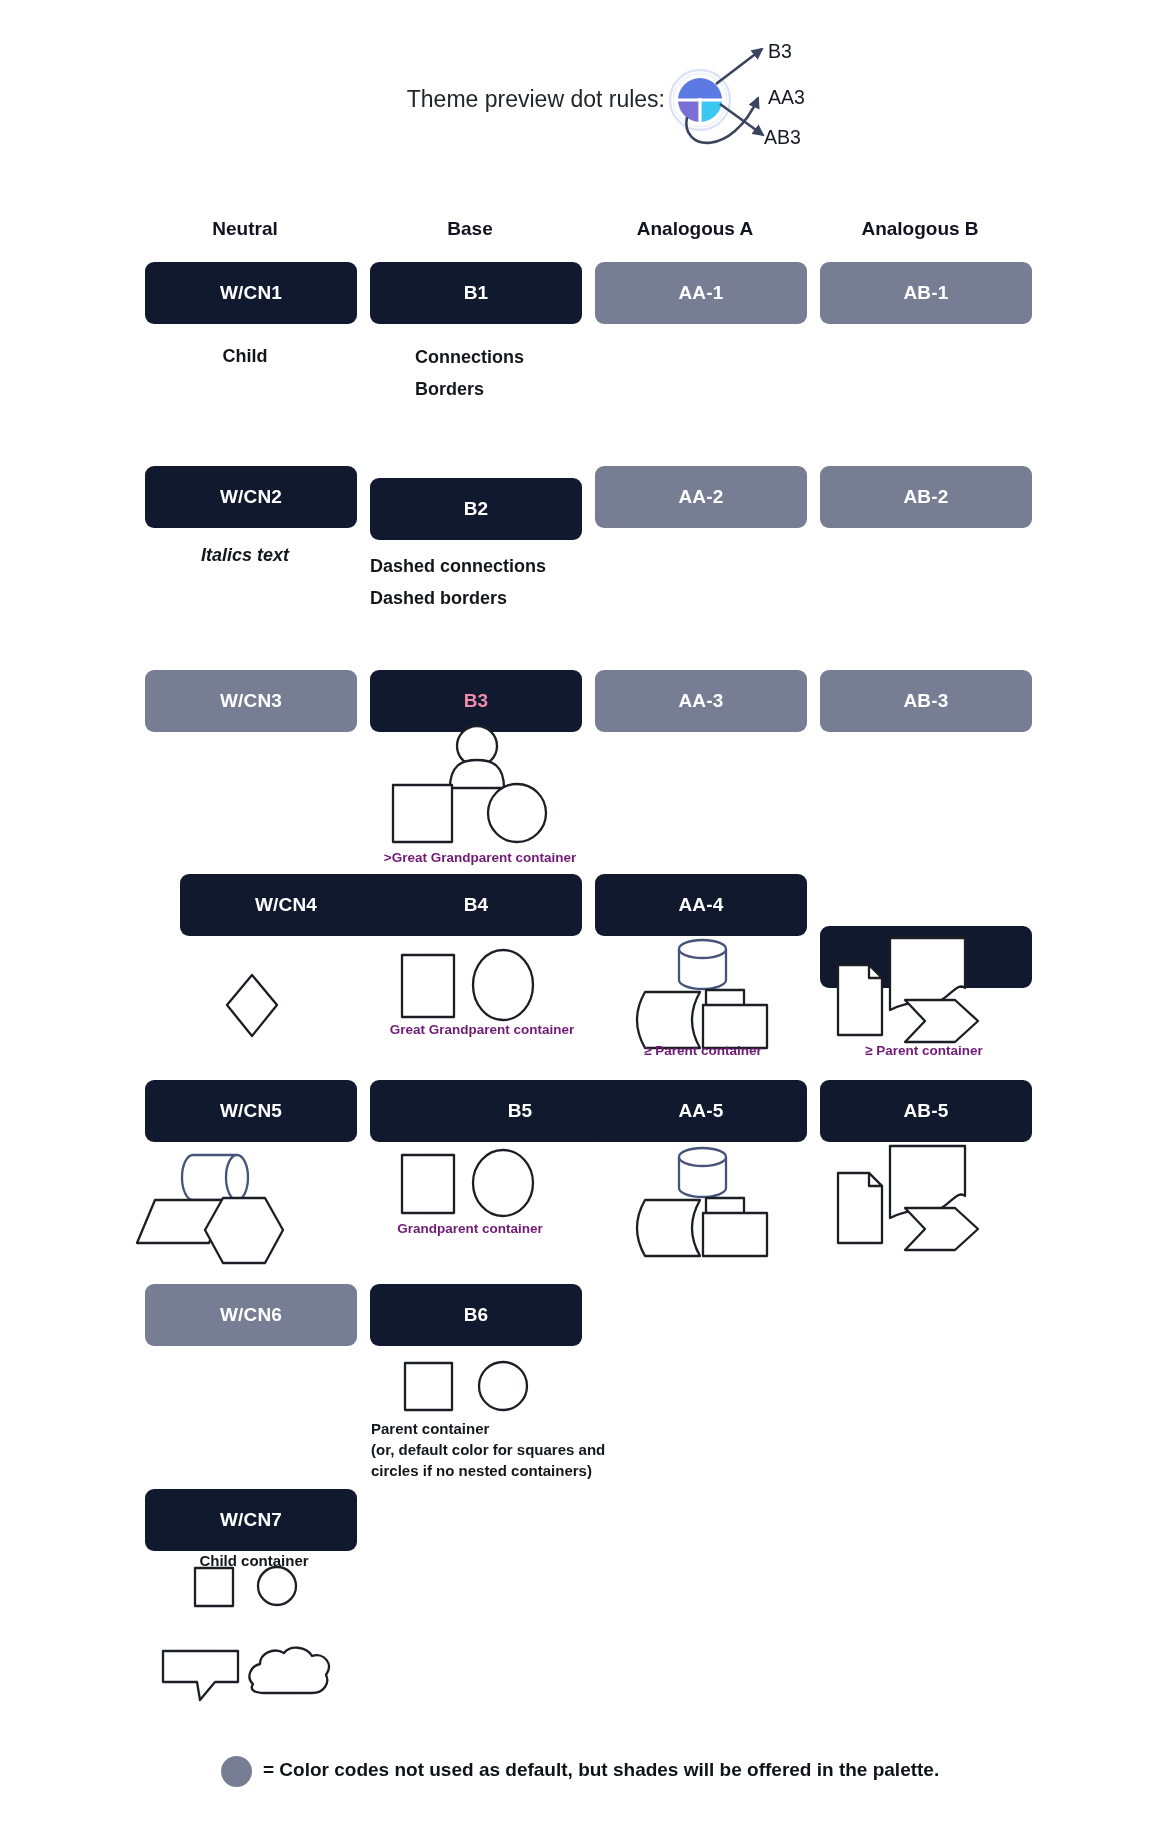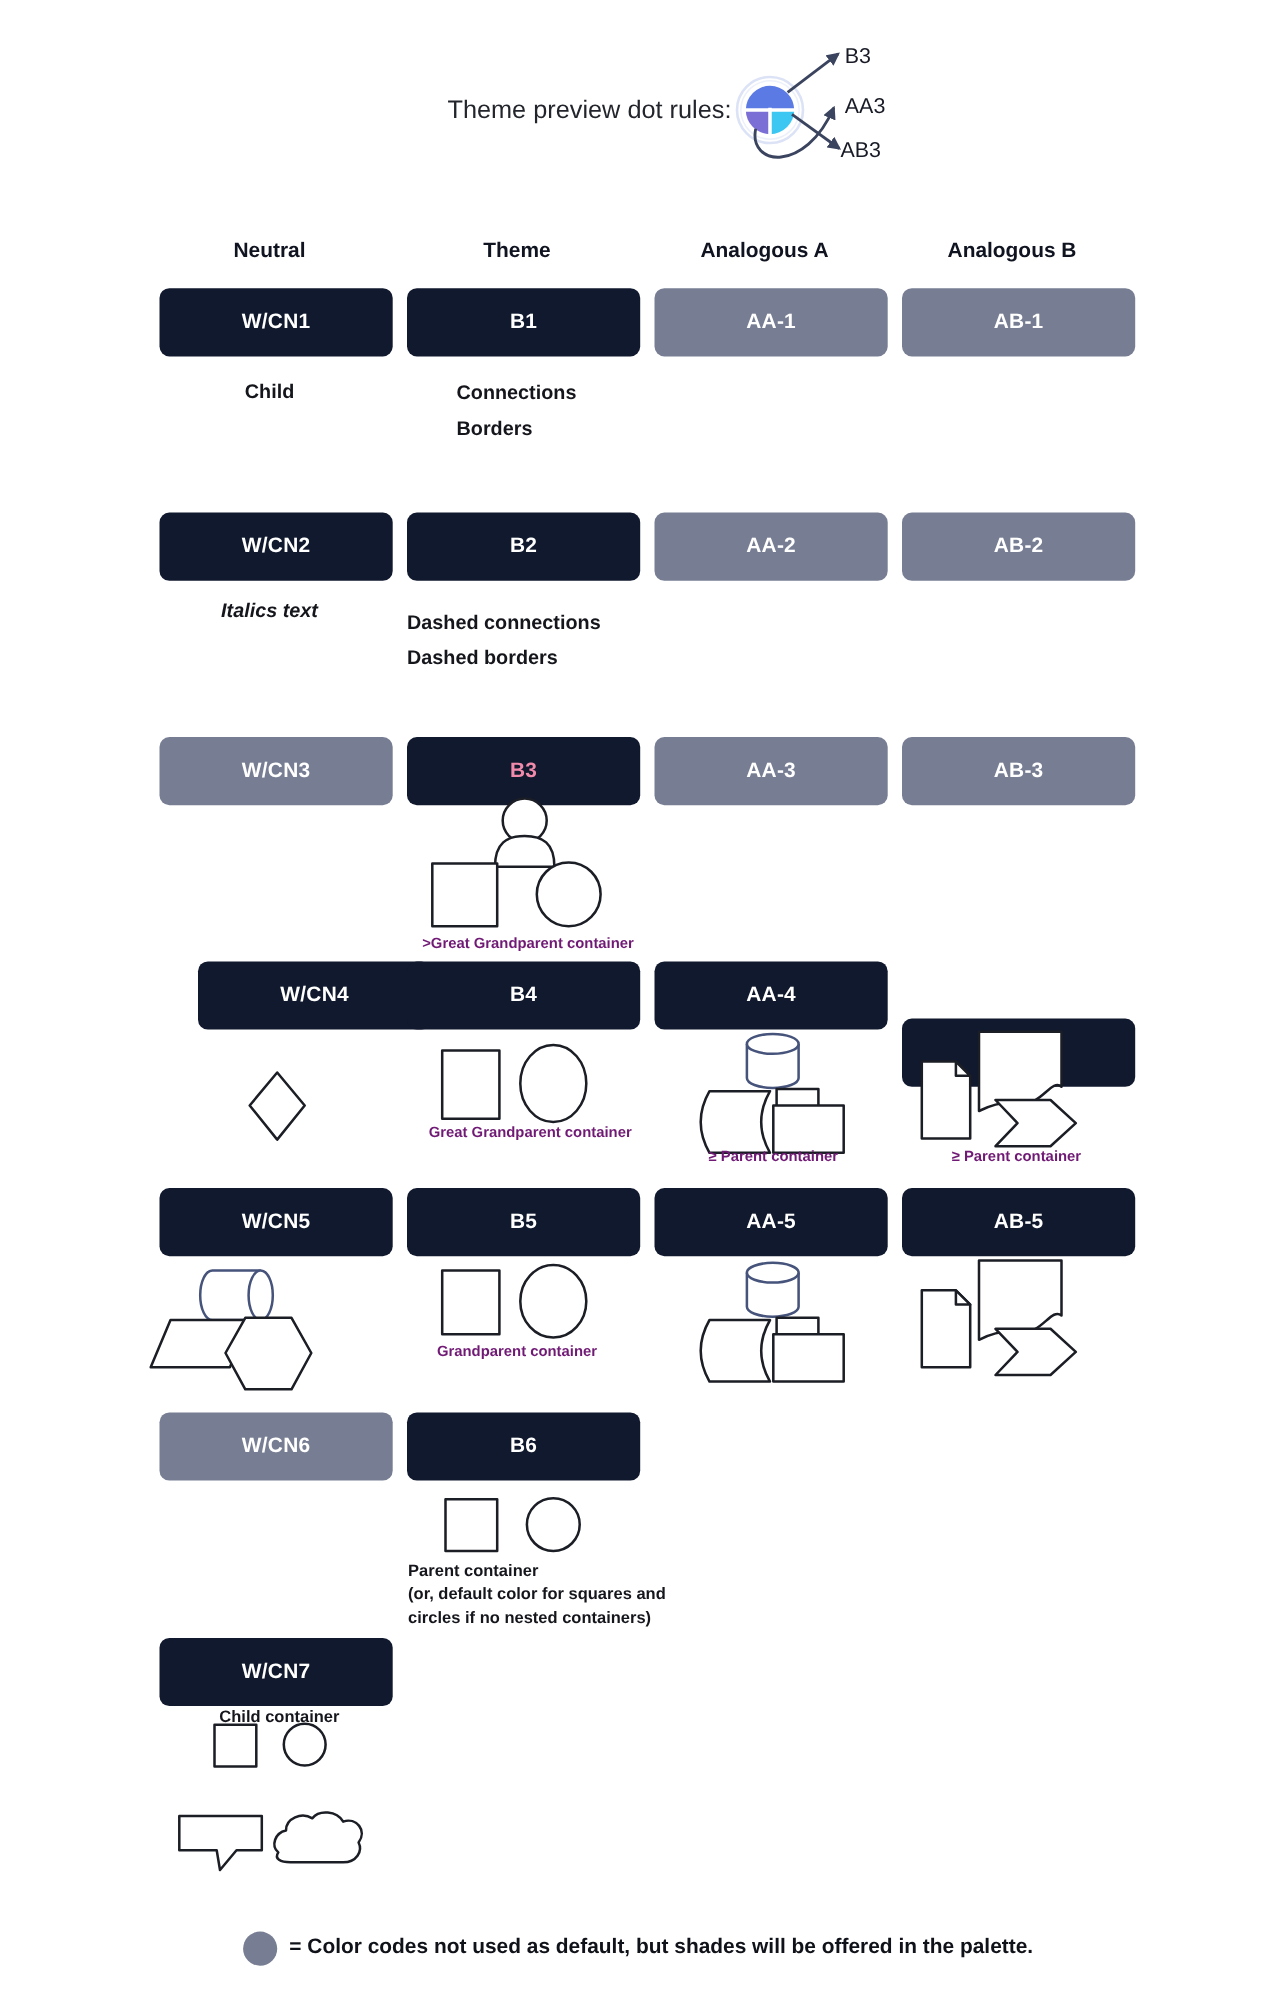--- a/index.html
+++ b/index.html
@@ -60,21 +60,21 @@
     <line class="gap" x1="140" y1="80" x2="140" y2="107"></line>
     <path class="arrow" d="M 156 66 L 202 31" marker-end="url(#arr)"></path>
     <path class="arrow" d="M 160 86 L 203 117" marker-end="url(#arr)"></path>
     <path class="arrow" d="M 127 99 C 120 133, 172 140, 198 80" marker-end="url(#arr)"></path>
   </svg>
   <div class="abs dot-label" style="left:768px;top:40px;">B3</div>
   <div class="abs dot-label" style="left:768px;top:86px;">AA3</div>
   <div class="abs dot-label" style="left:764px;top:126px;">AB3</div>
 
   <div class="abs col-header" style="left:145px;">Neutral</div>
-  <div class="abs col-header" style="left:370px;">Theme</div>
+  <div class="abs col-header" style="left:370px;">Base</div>
   <div class="abs col-header" style="left:595px;">Analogous A</div>
   <div class="abs col-header" style="left:820px;">Analogous B</div>
 
   <div class="abs swatch dark" style="left:145px;top:262px;">
       <span>W/CN1</span>
     </div>
   <div class="abs swatch dark" style="left:370px;top:262px;">
       <span>B1</span>
     </div>
   <div class="abs swatch gray" style="left:595px;top:262px;">
@@ -85,21 +85,21 @@
     </div>
   <div class="abs cap1 center" style="left:145px;top:346px;">Child</div>
   <div class="abs cap1" style="left:415px;top:341px;">
     <div class="line">Connections</div>
     <div class="line">Borders</div>
   </div>
 
   <div class="abs swatch dark" style="left:145px;top:466px;">
       <span>W/CN2</span>
     </div>
-  <div class="abs swatch dark" style="left:370px;top:466px;">
+  <div class="abs swatch dark" style="left:370px;top:478px;">
       <span>B2</span>
     </div>
   <div class="abs swatch gray" style="left:595px;top:466px;">
       <span>AA-2</span>
     </div>
   <div class="abs swatch gray" style="left:820px;top:466px;">
       <span>AB-2</span>
     </div>
   <div class="abs cap1 center cap-italic" style="left:145px;top:545px;">Italics text</div>
   <div class="abs cap1" style="left:370px;top:550px;">
@@ -164,21 +164,21 @@
     <path class="shape" d="M 62 8 L 137 8 L 137 58 C 128 50 118 76 100 73 C 88 71 74 74 62 80 Z"></path>
     <path class="shape" d="M 10 35 L 41 35 L 54 48 L 54 105 L 10 105 Z"></path>
     <path class="shape" d="M 41 35 L 41 48 L 54 48 Z"></path>
     <path class="shape" d="M 77 70 H 127 L 150 91 L 127 112 H 77 L 97 91 Z"></path>
   </svg>
   <div class="abs cap-sm center" style="left:814px;top:1043px;width:220px;">≥ Parent container</div>
 
   <div class="abs swatch dark" style="left:145px;top:1080px;">
       <span>W/CN5</span>
     </div>
-  <div class="abs swatch dark" style="left:370px;top:1080px;">
+  <div class="abs swatch dark" style="left:370px;top:1080px;padding-left:44px;">
       <span>B5</span>
     </div>
   <div class="abs swatch dark" style="left:595px;top:1080px;">
       <span>AA-5</span>
     </div>
   <div class="abs swatch dark" style="left:820px;top:1080px;">
       <span>AB-5</span>
     </div>
 
   <svg class="abs" style="left:125px;top:1145px;" width="175" height="130" viewBox="0 0 175 130">

